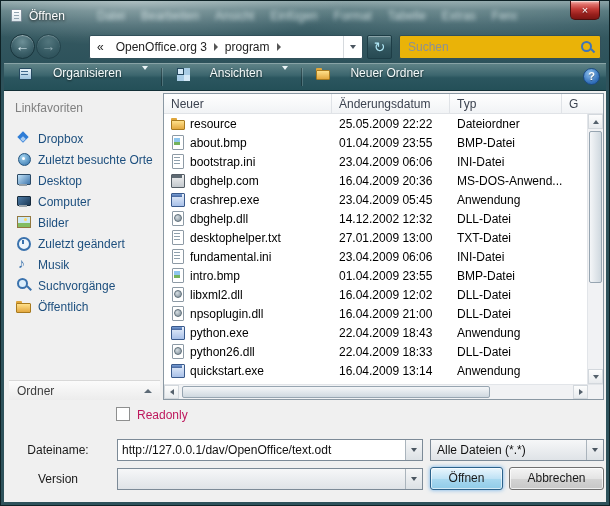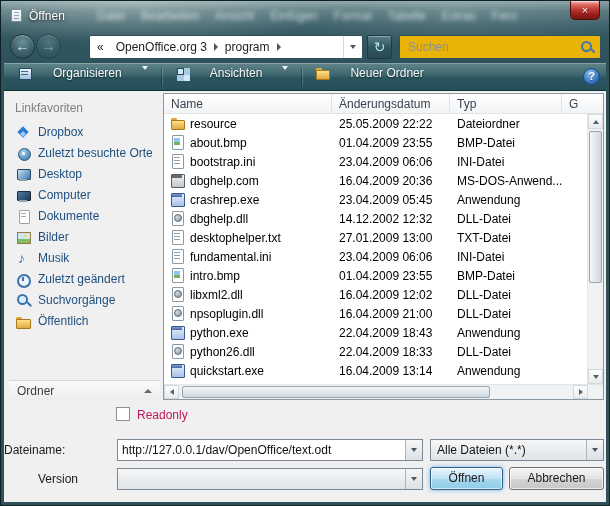--- a/index.html
+++ b/index.html
@@ -58,21 +58,21 @@
 [data-icon="folder"]{position:relative}
 [data-icon="folder"]::before{content:"";position:absolute;left:1px;top:2px;width:6px;height:3px;background:#dfa63c;border-radius:1px 1px 0 0}
 [data-icon="folder"]::after{content:"";position:absolute;left:1px;top:4px;width:12px;height:8px;background:linear-gradient(180deg,#ffe08a,#e3a83f);border:1px solid #a87a1f;border-radius:1px}
 
 
 .client{position:absolute;left:3px;right:3px;top:90px;bottom:3px;background:#f0f0f0}
 
 
 .sidebar{position:absolute;left:5px;top:2px;width:151px;height:307px}
 .sb-header{color:#808080;padding:8px 6px 10px}
-.sb-item{display:flex;align-items:flex-start;gap:6px;height:21px;padding-left:6px;color:#1d4f7e}
+.sb-item{display:flex;align-items:flex-end;gap:6px;height:21px;padding-left:6px;color:#1d4f7e}
 .sb-label{white-space:nowrap;overflow:hidden}
 .sb-folders{position:absolute;left:0;right:0;bottom:0;height:20px;border-top:1px solid #d8d8d8;background:linear-gradient(#fbfbfb,#ececec);display:flex;align-items:center;justify-content:space-between;padding:0 8px;color:#3d3d3d}
 .chev-up{width:0;height:0;border-left:4px solid transparent;border-right:4px solid transparent;border-bottom:4px solid #5d6a76}
 .sicon{position:relative;width:17px;height:16px;flex:0 0 17px}
 [data-icon="dropbox"]::before{content:"";position:absolute;left:4px;top:3px;width:8px;height:8px;background:#2e7cd6;transform:rotate(45deg)}
 [data-icon="dropbox"]::after{content:"";position:absolute;left:6px;top:7px;width:4px;height:4px;background:#a9cdf2;transform:rotate(45deg)}
 [data-icon="recent-places"]::before{content:"";position:absolute;left:3px;top:2px;width:11px;height:11px;border-radius:50%;background:radial-gradient(circle at 35% 30%,#a5d6f2,#2f6ea8);border:1px solid #24557f}
 [data-icon="recent-places"]::after{content:"";position:absolute;left:7px;top:6px;width:3px;height:3px;border-radius:50%;background:#fff}
 [data-icon="desktop"]::before{content:"";position:absolute;left:2px;top:2px;width:12px;height:9px;border:1px solid #2b4a66;border-radius:1px;background:linear-gradient(135deg,#c2e2f8,#3f77ad)}
 [data-icon="desktop"]::after{content:"";position:absolute;left:4px;top:12px;width:8px;height:2px;background:#94a0a8}
@@ -123,21 +123,21 @@
 .tri{width:0;height:0}
 .t-up{border-left:3.5px solid transparent;border-right:3.5px solid transparent;border-bottom:4px solid #55616c}
 .t-down{border-left:3.5px solid transparent;border-right:3.5px solid transparent;border-top:4px solid #55616c}
 .t-left{border-top:3.5px solid transparent;border-bottom:3.5px solid transparent;border-right:4px solid #55616c}
 .t-right{border-top:3.5px solid transparent;border-bottom:3.5px solid transparent;border-left:4px solid #55616c}
 
 
 .chk{position:absolute;left:112px;top:316px;width:14px;height:14px;background:#fff;border:1px solid #8e8f8f}
 .chk-label{position:absolute;left:133px;top:317px;color:#be185d}
 .lbl{position:absolute;color:#1a1a1a}
-.lbl-filename{left:0;top:352px;width:108px;text-align:left}
+.lbl-filename{left:0;top:352px;width:108px;text-align:center}
 .lbl-version{left:0;top:381px;width:108px;text-align:center}
 .filename-combo{position:absolute;left:113px;top:348px;width:306px;height:22px;border:1px solid #7c8a97;background:#0ea5e9;display:flex;align-items:stretch}
 .filename-input{flex:1;border:none;outline:none;padding:0 4px;font:12px "Liberation Sans",sans-serif;color:#111;min-width:0}
 .combo-arrow{flex:0 0 17px;display:flex;align-items:center;justify-content:center;background:linear-gradient(#f5f6f7,#dce1e5);border-left:1px solid #aab4bc}
 .chev-d{width:0;height:0;border-left:3.5px solid transparent;border-right:3.5px solid transparent;border-top:4px solid #4a5560}
 .select{position:absolute;height:22px;border:1px solid #7c8a97;background:linear-gradient(#f6f7f8,#dfe3e7);display:flex;align-items:stretch}
 .sel-label{flex:1;padding:3px 6px 0;white-space:nowrap;overflow:hidden;color:#111}
 .sel-filetype{left:426px;top:348px;width:174px}
 .sel-version{left:113px;top:377px;width:306px}
 .btn{position:absolute;height:23px;text-align:center;line-height:21px;color:#1a1a1a;border-radius:3px}
@@ -223,52 +223,48 @@
         </div>
       <div class="sb-item">
           <span class="sicon" data-icon="desktop"></span>
           <span class="sb-label">Desktop</span>
         </div>
       <div class="sb-item">
           <span class="sicon" data-icon="computer"></span>
           <span class="sb-label">Computer</span>
         </div>
       <div class="sb-item">
-          <span class="sicon" data-icon="documents"></span>
-          <span class="sb-label">Dokumente</span>
-        </div>
-      <div class="sb-item">
           <span class="sicon" data-icon="pictures"></span>
           <span class="sb-label">Bilder</span>
         </div>
       <div class="sb-item">
+          <span class="sicon" data-icon="recent-changed"></span>
+          <span class="sb-label">Zuletzt geändert</span>
+        </div>
+      <div class="sb-item">
           <span class="sicon" data-icon="music"></span>
           <span class="sb-label">Musik</span>
-        </div>
-      <div class="sb-item">
-          <span class="sicon" data-icon="recent-changed"></span>
-          <span class="sb-label">Zuletzt geändert</span>
         </div>
       <div class="sb-item">
           <span class="sicon" data-icon="searches"></span>
           <span class="sb-label">Suchvorgänge</span>
         </div>
       <div class="sb-item">
           <span class="sicon" data-icon="public-folder"></span>
           <span class="sb-label">Öffentlich</span>
         </div>
       <div class="sb-folders">
         <span>Ordner</span>
         <span class="chev-up"></span>
       </div>
     </div>
 
     <div class="list">
       <div class="list-head">
-        <div class="hcell w-name">Name</div>
+        <div class="hcell w-name">Neuer</div>
         <div class="hcell w-date">Änderungsdatum</div>
         <div class="hcell w-type">Typ</div>
         <div class="hcell w-size">G</div>
       </div>
       <div class="list-body">
         <div class="rows">
           <div class="row">
               <span class="cn">
                 <span class="ficon" data-icon="folder"></span>
                 <span>resource</span>

